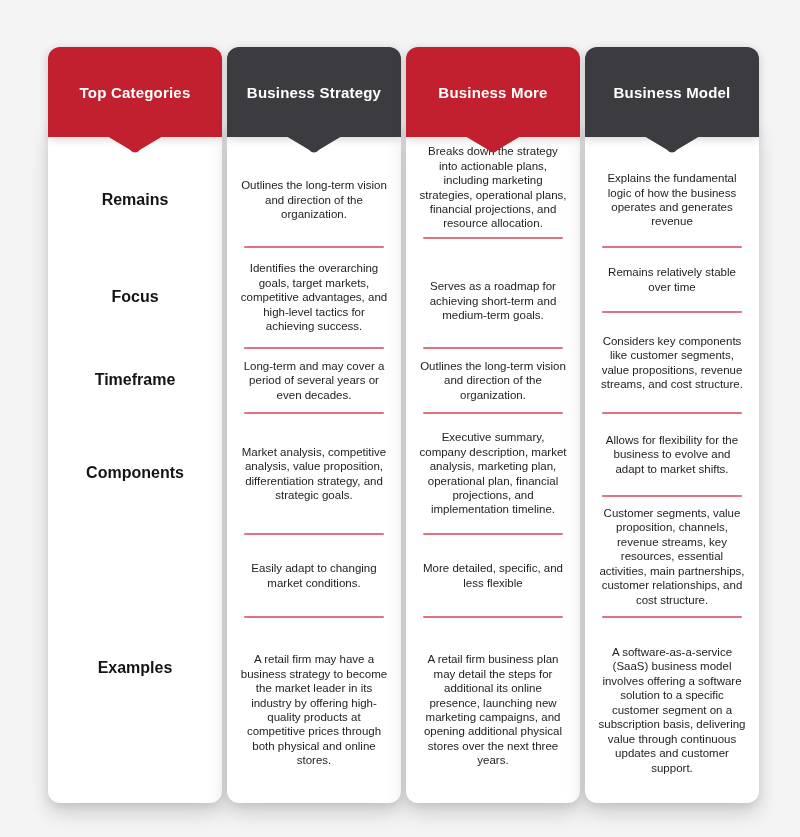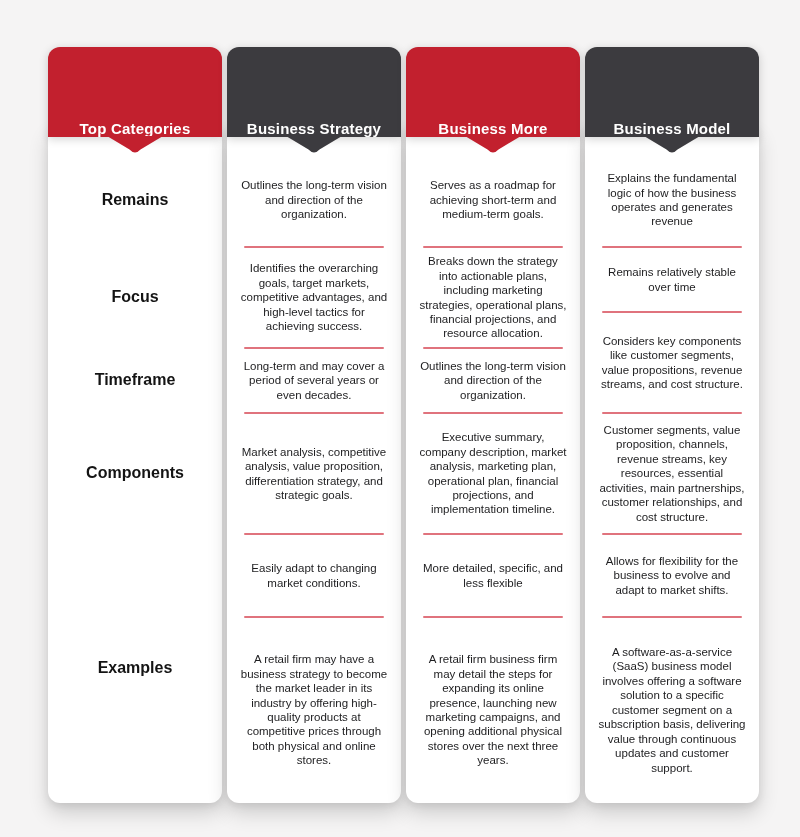--- a/index.html
+++ b/index.html
@@ -32,22 +32,22 @@
   .tab{
     position:relative;
     z-index:2;
     height:90px;
     border-radius:12px 12px 0 0;
     display:flex;
     align-items:center;
     justify-content:center;
     box-shadow:0 2px 10px rgba(0,0,0,0.18);
   }
-  .tab.red{background:var(--red);align-items:flex-end;}
-  .tab.dark{background:var(--dark);align-items:flex-end;}
+  .tab.red{background:var(--red);}
+  .tab.dark{background:var(--dark);}
   .tab-label{
     color:#ffffff;
     font-size:15px;
     font-weight:bold;
     letter-spacing:0.2px;
     text-align:center;
   }
   .notch{
     position:absolute;
     left:50%;
@@ -145,39 +145,39 @@
   </div>
 
   <div class="column">
     <div class="tab red">
       <span class="tab-label">Business More</span>
       <svg class="notch" width="56" height="20" viewBox="0 0 56 20">
           <path d="M0,0 H56 L33.5,13.5 Q28,19.5 22.5,13.5 Z"></path>
         </svg>
     </div>
     <div class="card">
+      <div class="cell h2">Breaks down the strategy into actionable plans, including marketing strategies, operational plans, financial projections, and resource allocation.</div>
       <div class="cell h1 first">Serves as a roadmap for achieving short-term and medium-term goals.</div>
-      <div class="cell h2">Breaks down the strategy into actionable plans, including marketing strategies, operational plans, financial projections, and resource allocation.</div>
       <div class="cell h3">Outlines the long-term vision and direction of the organization.</div>
       <div class="cell h4">Executive summary, company description, market analysis, marketing plan, operational plan, financial projections, and implementation timeline.</div>
       <div class="cell h5">More detailed, specific, and less flexible</div>
-      <div class="cell h6">A retail firm business firm may detail the steps for expanding its online presence, launching new marketing campaigns, and opening additional physical stores over the next three years.</div>
+      <div class="cell h6">A retail firm business plan may detail the steps for additional its online presence, launching new marketing campaigns, and opening additional physical stores over the next three years.</div>
     </div>
   </div>
 
   <div class="column">
     <div class="tab dark">
       <span class="tab-label">Business Model</span>
       <svg class="notch" width="56" height="20" viewBox="0 0 56 20">
           <path d="M0,0 H56 L33.5,13.5 Q28,19.5 22.5,13.5 Z"></path>
         </svg>
     </div>
     <div class="card">
       <div class="cell h1 first">Explains the fundamental logic of how the business operates and generates revenue</div>
       <div class="cell h3">Remains relatively stable over time</div>
       <div class="cell h2">Considers key components like customer segments, value propositions, revenue streams, and cost structure.</div>
+      <div class="cell h5">Allows for flexibility for the business to evolve and adapt to market shifts.</div>
       <div class="cell h4">Customer segments, value proposition, channels, revenue streams, key resources, essential activities, main partnerships, customer relationships, and cost structure.</div>
-      <div class="cell h5">Allows for flexibility for the business to evolve and adapt to market shifts.</div>
       <div class="cell h6">A software-as-a-service (SaaS) business model involves offering a software solution to a specific customer segment on a subscription basis, delivering value through continuous updates and customer support.</div>
     </div>
   </div>
 
 </div>
 
 </body></html>

